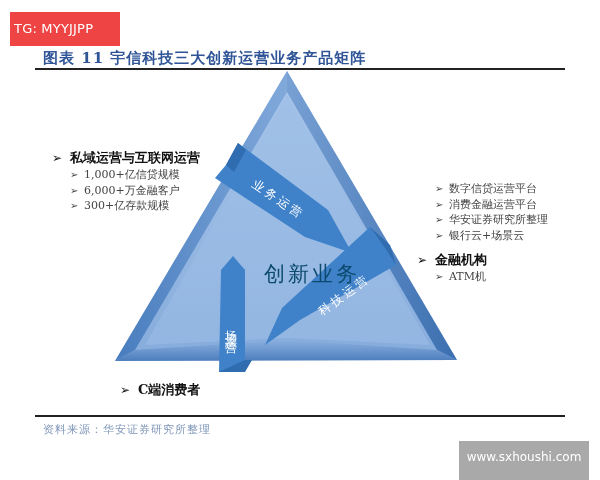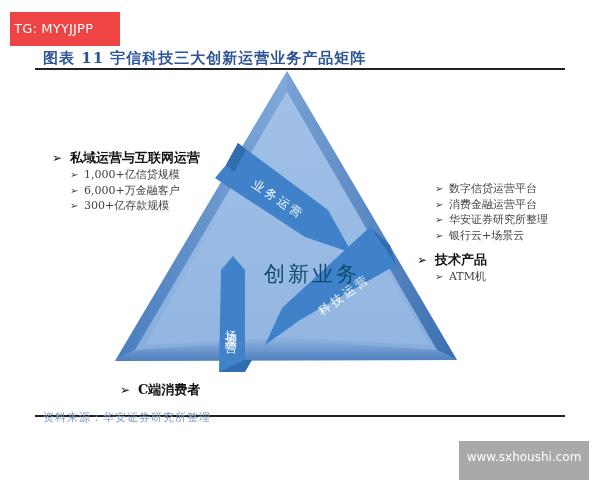--- a/index.html
+++ b/index.html
@@ -16,21 +16,21 @@
   .wm-bottom {
     left: 459px; top: 441px; width: 130px; height: 42px; background: #a9a9a9;
     color: #ffffff; font-family: "DejaVu Sans", "Liberation Sans", sans-serif;
     font-size: 12px; line-height: 33px; text-align: center;
   }
   .fig-title {
     left: 43px; top: 49px; font-size: 15px; font-weight: bold; color: #2f5597;
     letter-spacing: 1px; white-space: nowrap;
   }
   .rule { left: 35px; width: 530px; height: 2px; background: #222; }
-  .source { left: 43px; top: 410px; font-size: 11px; color: #7f96b8; letter-spacing: 1px; white-space: nowrap; font-family: Liberation Mono, monospace; }
+  .source { left: 43px; top: 422px; font-size: 11px; color: #7f96b8; letter-spacing: 1px; white-space: nowrap; font-family: Liberation Mono, monospace; }
   svg.diagram { position: absolute; left: 0; top: 0; }
   .list { font-size: 11px; color: #333; }
   .list .head { font-size: 13px; font-weight: bold; color: #111; white-space: nowrap; line-height: 18px; margin-top: 8px; }
   .list .item { white-space: nowrap; line-height: 15.5px; color: #444; }
   .bullet { display: inline-block; width: 14px; font-family: "DejaVu Sans", sans-serif; font-size: 10px; }
   .head .bullet { width: 18px; font-size: 12px; }
   .sub { padding-left: 18px; }
   .bottom-list .head { font-size: 13px; line-height: 20px; }
 </style>
 </head>
@@ -103,21 +103,21 @@
 </div>
 
 <div class="abs list" style="left:417px; top:181px;">
   <div class="sub">
     <div class="item"><span class="bullet">➢</span><span>数字信贷运营平台</span></div>
     <div class="item"><span class="bullet">➢</span><span>消费金融运营平台</span></div>
     <div class="item"><span class="bullet">➢</span><span>华安证券研究所整理</span></div>
     <div class="item"><span class="bullet">➢</span><span>银行云+场景云</span></div>
   </div>
   <div class="head">
-    <span class="bullet">➢</span><span>技术产品</span>
+    <span class="bullet">➢</span><span>金融机构</span>
   </div>
   <div class="sub">
     <div class="item"><span class="bullet">➢</span><span>ATM机</span></div>
   </div>
 </div>
 
 <div class="abs list bottom-list" style="left:120px; top:372px;">
   <div class="head"><span class="bullet">➢</span><span>C端消费者</span></div>
 </div>
 

